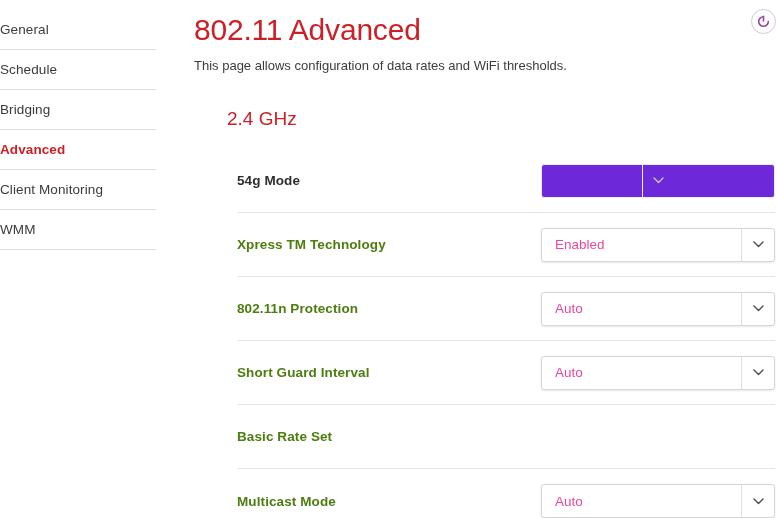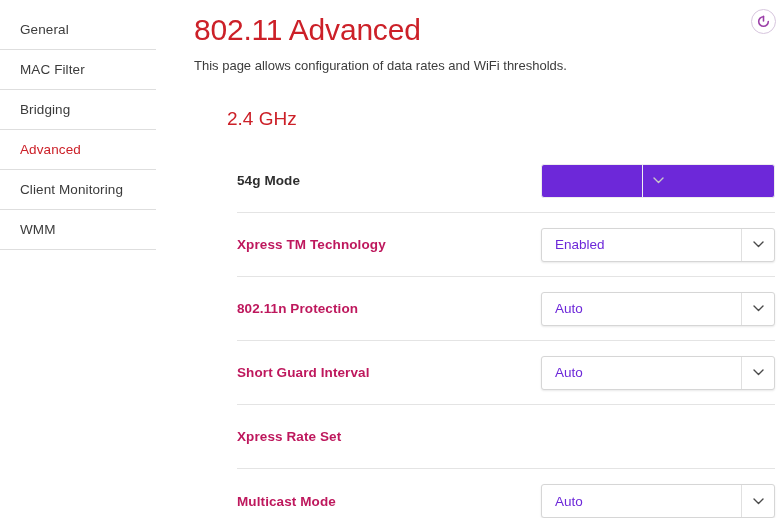--- a/index.html
+++ b/index.html
@@ -26,35 +26,34 @@
   
   #sidebar {
     width: 156px;
     flex: 0 0 156px;
     padding-top: 10px;
     box-sizing: border-box;
   }
   .nav-item {
     height: 40px;
     line-height: 40px;
-    padding-left: 20px;
     box-sizing: border-box;
     font-size: 13.5px;
     color: #3b3b3b;
     border-bottom: 1px solid #dedede;
     white-space: nowrap;
     cursor: pointer;
     letter-spacing: 0.1px;
   }
   .nav-item.first {
     border-top: none;
   }
   .nav-item.active {
     color: #cc2028;
-    font-weight: normal;
+    font-weight: bold;
   }
 
   
   #content {
     flex: 1 1 auto;
     position: relative;
     padding-left: 38px;
     padding-top: 8px;
     box-sizing: border-box;
   }
@@ -119,21 +118,21 @@
     box-sizing: border-box;
     margin-left: 9px;
   }
   .form-row:last-child {
     border-bottom: none;
   }
   .row-label {
     flex: 0 0 auto;
     width: 304px;
     font-size: 13.5px;
-    color: #be185d;
+    color: #4d7c0f;
     font-weight: bold;
     letter-spacing: 0.1px;
   }
   .row-label.disabled {
     color: #2e2e2e;
   }
 
   .select-box {
     position: relative;
     flex: 0 0 auto;
@@ -151,21 +150,21 @@
   .select-box.disabled {
     border-color: #ededed;
     box-shadow: none;
     background: #6d28d9;
     cursor: default;
     flex-direction: column;
   }
   .select-value {
     padding-left: 13px;
     font-size: 13.5px;
-    color: #6d28d9;
+    color: #ec4899;
     flex: 1 1 auto;
     overflow: hidden;
     white-space: nowrap;
   }
   .select-box.disabled .select-value {
     color: #b9b9b9;
   }
   .select-arrow {
     flex: 0 0 auto;
     width: 33px;
@@ -183,21 +182,21 @@
     display: block;
   }
 </style>
 </head>
 <body>
 
 <div id="app">
 
   <nav id="sidebar">
     <div class="nav-item first">General</div>
-    <div class="nav-item">MAC Filter</div>
+    <div class="nav-item">Schedule</div>
     <div class="nav-item">Bridging</div>
     <div class="nav-item active">Advanced</div>
     <div class="nav-item">Client Monitoring</div>
     <div class="nav-item">WMM</div>
   </nav>
 
   <main id="content">
 
     <h1 id="page-title">802.11 Advanced</h1>
     <p id="page-desc">This page allows configuration of data rates and WiFi thresholds.</p>
@@ -248,21 +247,21 @@
           <span class="select-value">Auto</span>
           <span class="select-arrow">
             <svg class="chev" width="11" height="7" viewBox="0 0 11 7" aria-hidden="true">
               <path d="M1 1 L5.5 5.5 L10 1" fill="none" stroke="#4a4a4a" stroke-width="1.4" stroke-linecap="round" stroke-linejoin="round"></path>
             </svg>
           </span>
         </div>
       </div>
 
       <div class="form-row">
-        <div class="row-label">Xpress Rate Set</div>
+        <div class="row-label">Basic Rate Set</div>
       </div>
 
       <div class="form-row">
         <div class="row-label">Multicast Mode</div>
         <div class="select-box">
           <span class="select-value">Auto</span>
           <span class="select-arrow">
             <svg class="chev" width="11" height="7" viewBox="0 0 11 7" aria-hidden="true">
               <path d="M1 1 L5.5 5.5 L10 1" fill="none" stroke="#4a4a4a" stroke-width="1.4" stroke-linecap="round" stroke-linejoin="round"></path>
             </svg>

